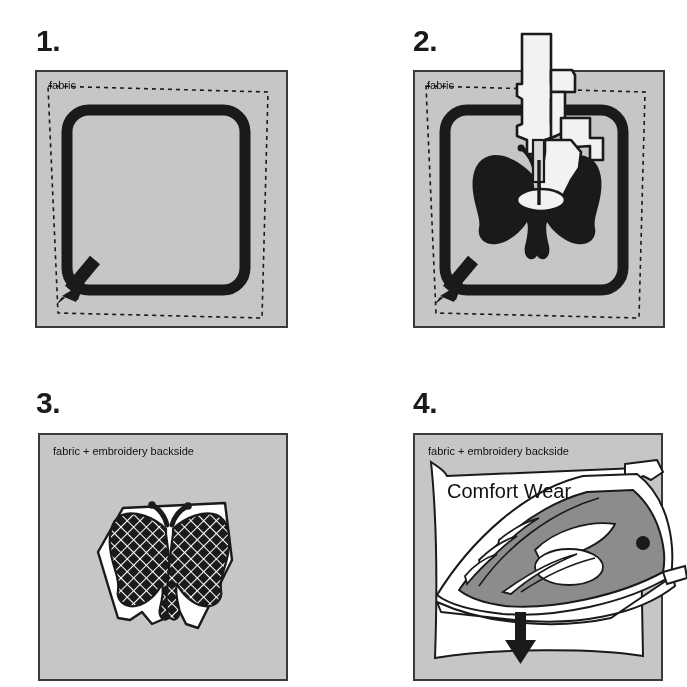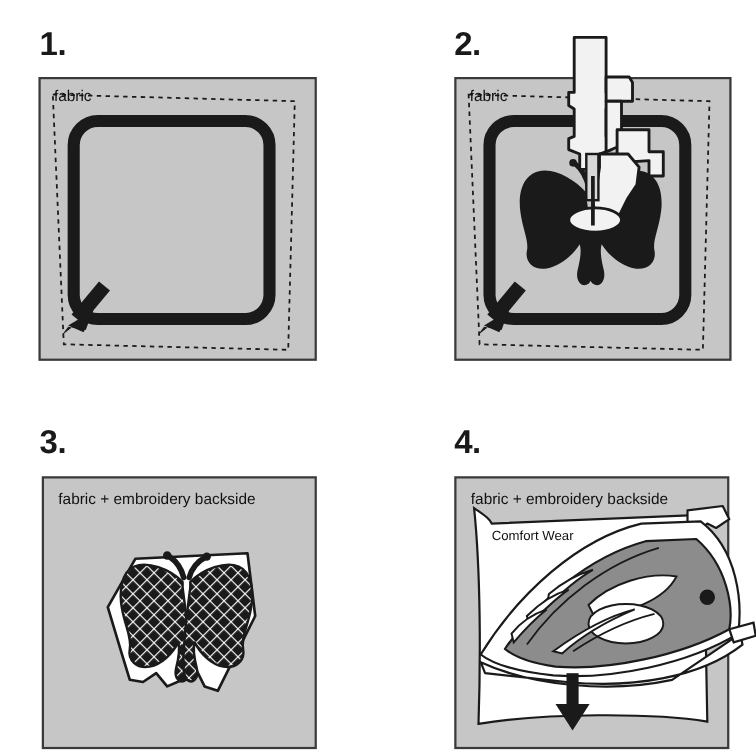--- a/index.html
+++ b/index.html
@@ -24,27 +24,27 @@
     line-height: 1;
   }
   .panel-box {
     position: absolute;
     background: #c6c6c6;
     border: 2px solid #3a3a3a;
     box-sizing: border-box;
   }
   .panel-label {
     position: absolute;
-    font-size: 14px;
+    font-size: 11px;
     color: #111111;
     white-space: nowrap;
   }
   .garment-label {
     position: absolute;
-    font-size: 12px;
+    font-size: 20px;
     color: #111111;
     white-space: nowrap;
     z-index: 6;
   }
   svg { display: block; overflow: visible; }
   .svg-layer { position: absolute; left: 0; top: 0; }
 </style>
 </head>
 <body>
 

